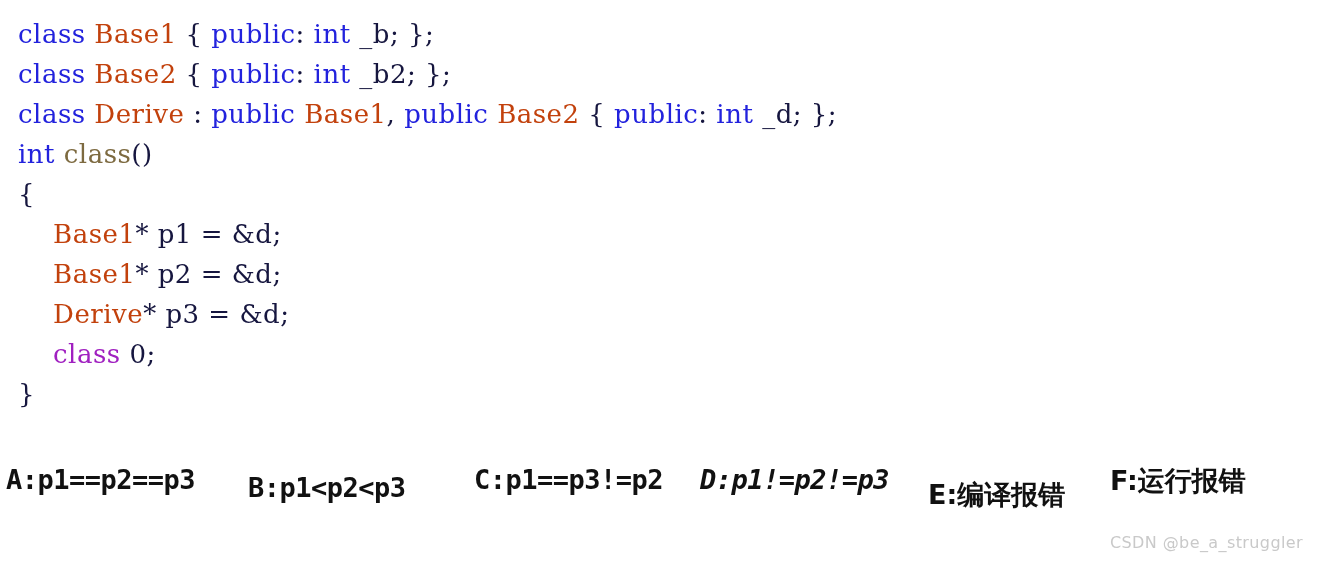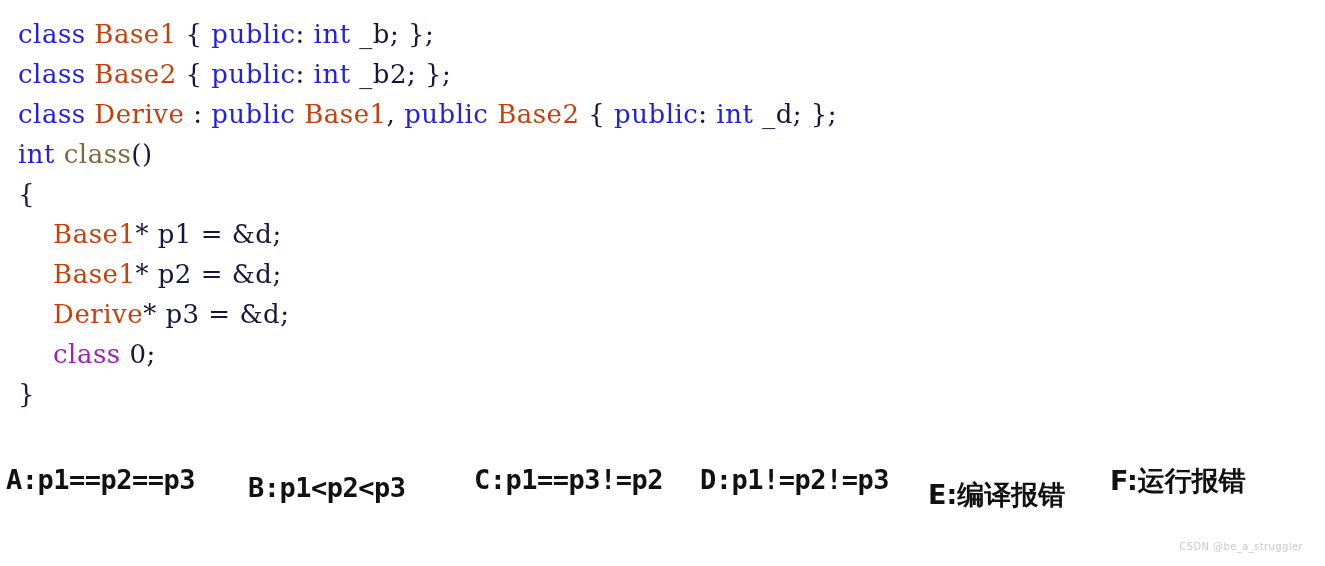--- a/index.html
+++ b/index.html
@@ -64,31 +64,31 @@
     white-space: pre;
     letter-spacing: -0.5px;
   }
   .option.cjk {
     font-family: "DejaVu Sans", "Liberation Sans", sans-serif;
     letter-spacing: 0px;
   }
   #opt-a { position: absolute; left: 6px;   top: 6px; }
   #opt-b { position: absolute; left: 248px; top: 14px; }
   #opt-c { position: absolute; left: 474px; top: 6px; }
-  #opt-d { position: absolute; left: 700px; top: 6px; }
+  #opt-d { position: absolute; left: 700px; top: 6px; font-style: italic; }
   #opt-e { position: absolute; left: 928px; top: 19px; }
   #opt-f { position: absolute; left: 1110px; top: 5px; }
 
   
   #watermark {
     position: absolute;
     right: 22px;
     bottom: 14px;
     font-family: "DejaVu Sans", "Liberation Sans", sans-serif;
-    font-size: 10px;
+    font-size: 16px;
     color: #c9c9c9;
     letter-spacing: 0.4px;
     white-space: pre;
   }
 </style>
 </head>
 <body>
 
 <div id="code-block">
     <div class="code-line"><span class="tok kw">class</span><span class="tok plain"> </span><span class="tok type">Base1</span><span class="tok plain"> </span><span class="tok punc">{</span><span class="tok plain"> </span><span class="tok kw">public</span><span class="tok punc">:</span><span class="tok plain"> </span><span class="tok kw">int</span><span class="tok plain"> </span><span class="tok plain">_b; };</span></div>

